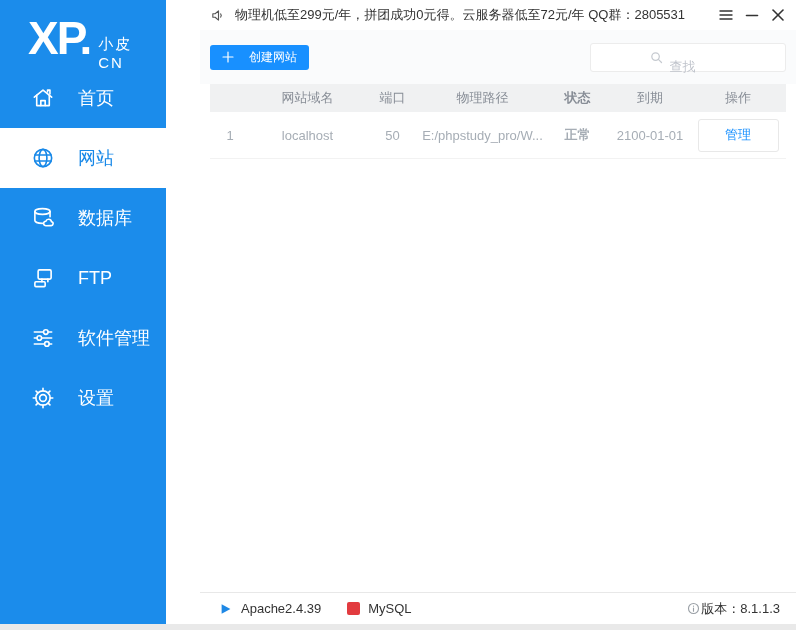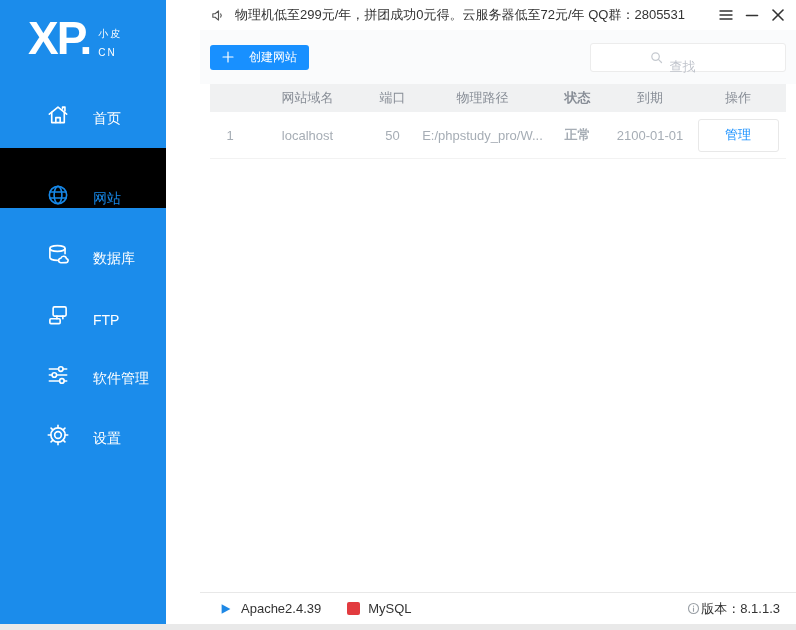--- a/index.html
+++ b/index.html
@@ -7,25 +7,25 @@
   body {
     font-family:"Liberation Sans","DejaVu Sans",sans-serif;
     background:#ffffff; position:relative; overflow:hidden;
   }
   svg { display:block; }
 
   
   .sidebar { position:absolute; left:0; top:0; width:166px; height:624px; background:#1b8ceb; }
   .logo { display:flex; align-items:flex-start; padding:14px 0 0 28px; color:#fff; }
   .logo-main { font-size:46px; font-weight:bold; letter-spacing:-2px; line-height:48px; }
-  .logo-sub { margin:10px 0 0 8px; font-size:10px; line-height:19px; letter-spacing:2px; }
+  .logo-sub { margin:20px 0 0 8px; font-size:15px; line-height:19px; letter-spacing:2px; }
   .nav { position:absolute; top:68px; left:0; width:100%; }
-  .nav-item { height:60px; display:flex; align-items:flex-end; padding-left:45px; color:#ffffff; font-size:14px; cursor:pointer; }
+  .nav-item { height:60px; display:flex; align-items:center; padding-left:30px; color:#ffffff; font-size:18px; cursor:pointer; }
   .nav-item .nav-icon { width:26px; height:26px; margin-right:22px; }
-  .nav-item.selected { background:#000000; color:#1788e8;margin-top:20px; }
+  .nav-item.selected { background:#ffffff; color:#1788e8; }
 
   
   .main { position:absolute; left:200px; top:0; width:596px; height:624px; background:#fff; }
 
   .titlebar { height:30px; display:flex; align-items:center; padding:0 10px; background:#fff; }
   .announce-text { font-size:13px; color:#333; margin-left:8px; white-space:nowrap; }
   .win-controls { margin-left:auto; display:flex; align-items:center; }
   .win-btn { width:16px; height:16px; margin-left:10px; cursor:pointer; display:flex; align-items:center; justify-content:center; }
 
   .toolbar { height:54px; background:#fafbfc; display:flex; align-items:center; padding:0 10px; }

